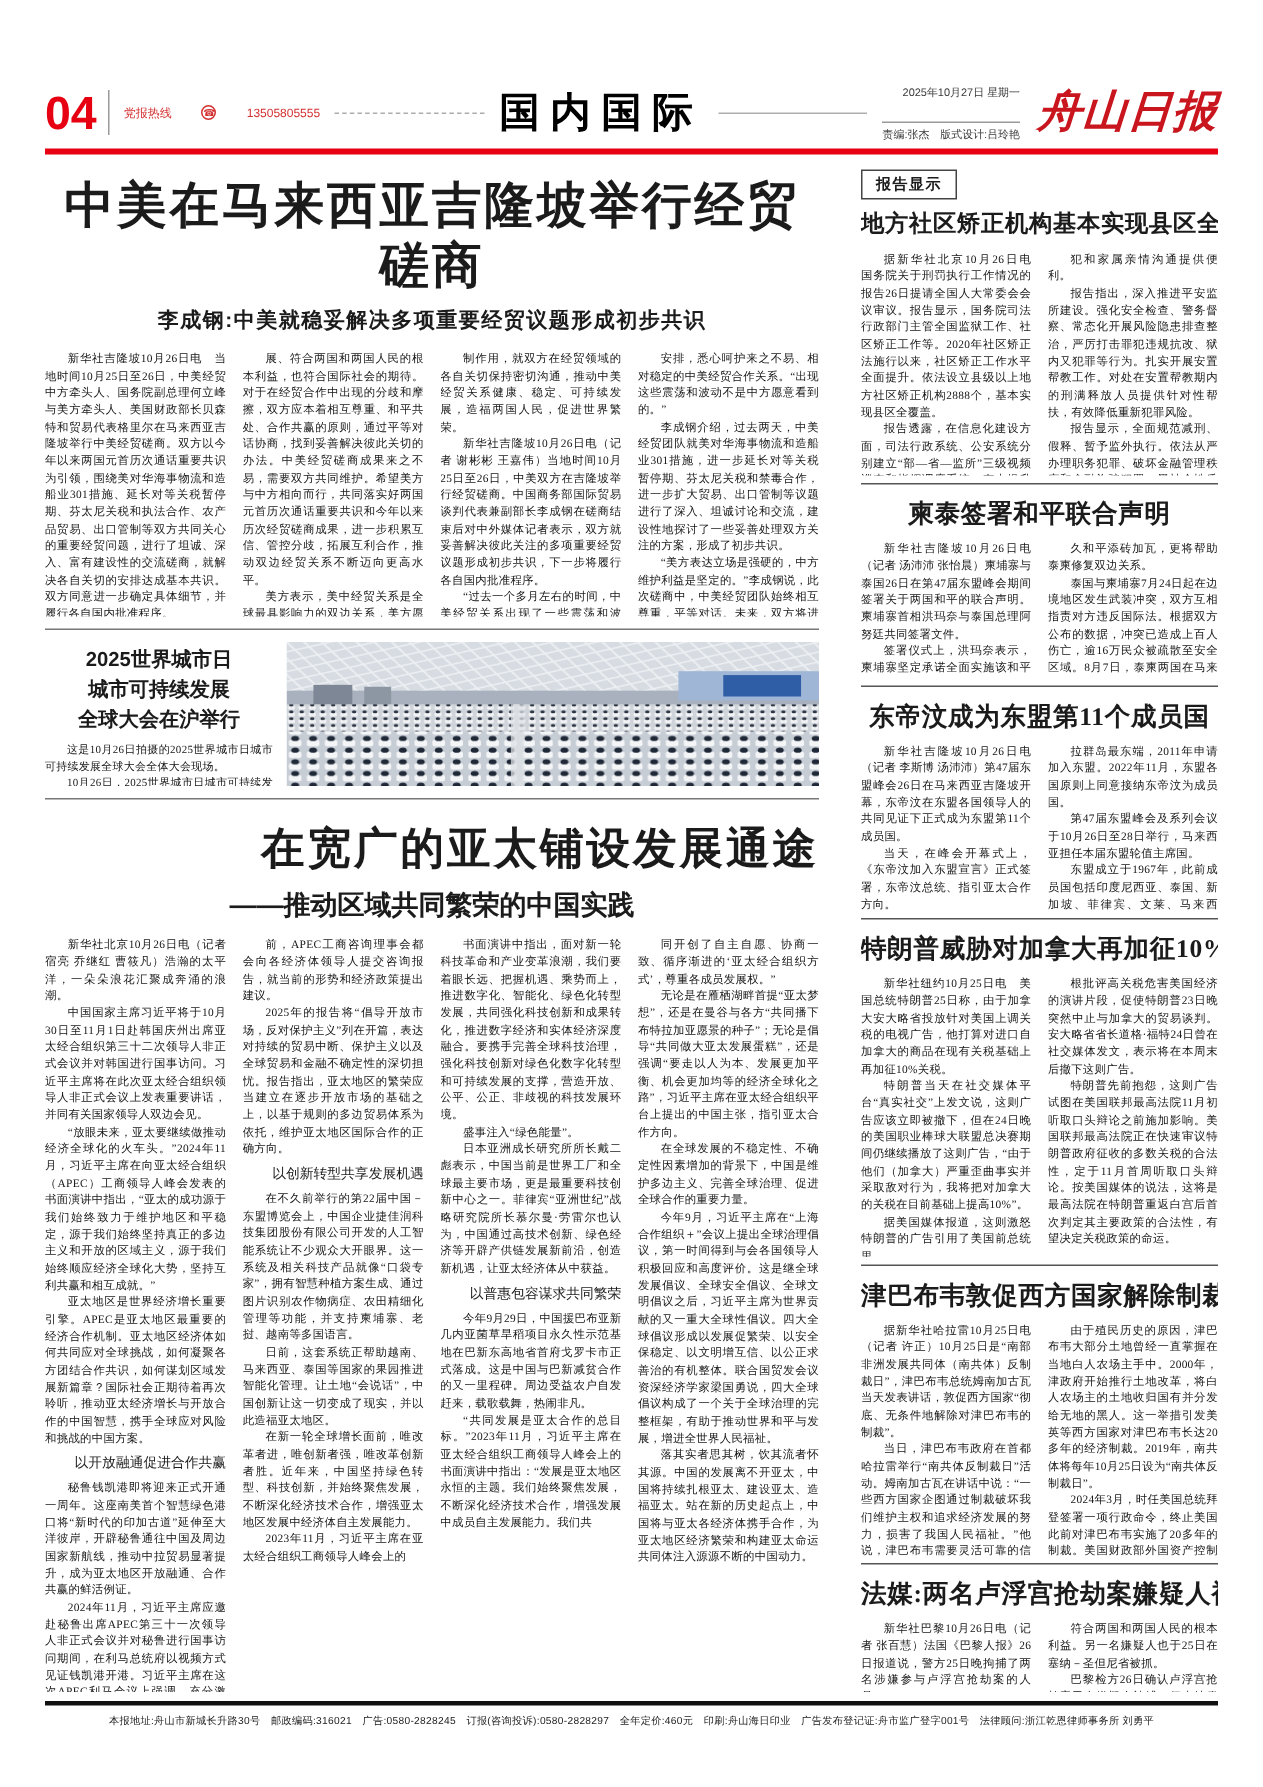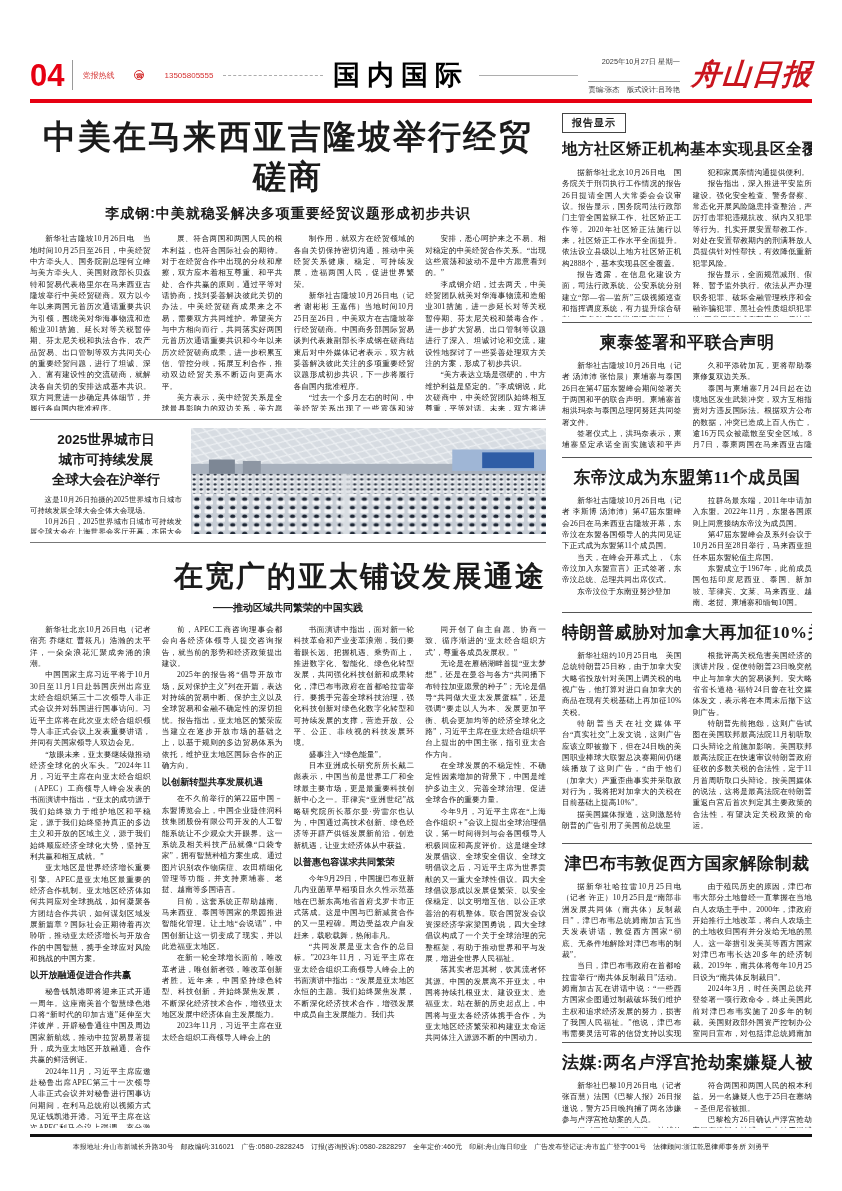--- a/index.html
+++ b/index.html
@@ -16,47 +16,47 @@
   .phone-ic{display:inline-block;width:10px;height:10px;border:1px solid #d43030;border-radius:50%;font-size:6.5px;line-height:9px;text-align:center;color:#d43030}
   .hline{flex:1;border-top:1px dashed #adadad;margin:0 10px}
   .hline.solid{border-top-style:solid}
   .section-title{font-family:"Liberation Sans","DejaVu Sans",sans-serif;font-weight:900;font-size:27px;letter-spacing:7px;color:#000;white-space:nowrap}
   .dateblock{text-align:right;font-family:"Liberation Sans",sans-serif;font-size:7.3px;color:#3a3a3a;white-space:nowrap;line-height:11px}
   .dateblock .dline{border-bottom:1px solid #9a9a9a;padding-bottom:14px;margin-bottom:2px}
   .paper-logo{font-family:"Liberation Serif",serif;font-style:italic;font-weight:900;font-size:29px;color:#c9151e;letter-spacing:1px;margin-left:12px;transform:skewX(-4deg);white-space:nowrap}
   .red-rule{height:4px;background:#e60012;margin-top:3px}
 
   
-  .content{display:flex;gap:16px;margin-top:9px;height:1016px;overflow:hidden}
+  .content{display:flex;gap:28px;margin-top:9px;height:1016px;overflow:hidden}
   .left-zone{width:516px;display:flex;flex-direction:column;overflow:hidden}
   .right-zone{flex:1;display:flex;flex-direction:column;overflow:hidden}
 
   
   .cols{display:flex;gap:11px;overflow:hidden;text-align:justify}
   .col{flex:1 1 0;overflow:hidden}
   .col-p{font-size:7.6px;line-height:11.35px;text-indent:2em;letter-spacing:.2px;color:#161616}
-  .col-subhead{font-family:"Liberation Sans",sans-serif;font-weight:700;font-size:9.2px;text-align:left;margin:5px 0 4px}
+  .col-subhead{font-family:"Liberation Sans",sans-serif;font-weight:400;font-size:9.2px;text-align:right;margin:5px 0 4px}
 
   
   .lead-headline{font-family:"Liberation Sans","DejaVu Sans",sans-serif;font-weight:900;font-size:33px;text-align:center;letter-spacing:2px;margin-top:5px;line-height:1.2}
   .lead-subhead{font-family:"Liberation Sans",sans-serif;font-weight:700;font-size:14px;text-align:center;margin:9px 0 10px;letter-spacing:1px}
   .lead-cols{height:178px}
   .thin-rule{border-top:1px solid #777;margin:8px 0}
 
   
   .photo-row{display:flex;gap:9px;height:148px;overflow:hidden}
   .photo-caption{width:152px;display:flex;flex-direction:column;overflow:hidden}
   .photo-title{font-family:"Liberation Sans",sans-serif;font-weight:800;font-size:13.5px;line-height:20px;text-align:center;margin:2px 0 5px}
   .photo-caption p{font-size:7.3px;line-height:10.7px;text-indent:2em;text-align:justify}
   .photo-frame{flex:1;position:relative;overflow:hidden}
   .photo-frame svg{position:absolute;inset:0;width:100%;height:100%}
 
   
   .feature-headline{font-family:"Liberation Sans","DejaVu Sans",sans-serif;font-weight:900;font-size:29px;text-align:right;letter-spacing:2px;margin-top:8px;line-height:1.2}
-  .feature-subhead{font-family:"Liberation Sans",sans-serif;font-weight:700;font-size:10px;text-align:center;margin:7px 0 9px}
+  .feature-subhead{font-family:"Liberation Sans",sans-serif;font-weight:700;font-size:18px;text-align:center;margin:7px 0 9px}
   .feature-cols{height:504px}
 
   
   .report-kicker{display:inline-block;border:1px solid #444;font-family:"Liberation Sans",sans-serif;font-weight:700;font-size:10px;padding:2px 9px;margin:1px 0 4px;letter-spacing:1px}
   .report-headline{font-family:"Liberation Sans",sans-serif;font-weight:900;font-size:15.5px;text-align:center;margin:2px 0 7px;letter-spacing:.5px;white-space:nowrap}
   .report-cols{height:150px}
   .art-rule{border-top:1px solid #555;margin:5px 0}
   .r-head{font-family:Liberation Serif, serif;font-weight:900;font-size:17px;text-align:center;margin:3px 0 6px;letter-spacing:.5px;white-space:nowrap}
   .c1{height:92px}.c2{height:112px}.c3{height:188px}.c4{height:156px}.c5{height:100px}
 
@@ -182,21 +182,21 @@
             <div class="col">
                 <p class="col-p">前，APEC工商咨询理事会都会向各经济体领导人提交咨询报告，就当前的形势和经济政策提出建议。</p>
                 <p class="col-p">2025年的报告将“倡导开放市场，反对保护主义”列在开篇，表达对持续的贸易中断、保护主义以及全球贸易和金融不确定性的深切担忧。报告指出，亚太地区的繁荣应当建立在逐步开放市场的基础之上，以基于规则的多边贸易体系为依托，维护亚太地区国际合作的正确方向。</p>
                 <h4 class="col-subhead">以创新转型共享发展机遇</h4>
                 <p class="col-p">在不久前举行的第22届中国－东盟博览会上，中国企业捷佳润科技集团股份有限公司开发的人工智能系统让不少观众大开眼界。这一系统及相关科技产品就像“口袋专家”，拥有智慧种植方案生成、通过图片识别农作物病症、农田精细化管理等功能，并支持柬埔寨、老挝、越南等多国语言。</p>
                 <p class="col-p">日前，这套系统正帮助越南、马来西亚、泰国等国家的果园推进智能化管理。让土地“会说话”，中国创新让这一切变成了现实，并以此造福亚太地区。</p>
                 <p class="col-p">在新一轮全球增长面前，唯改革者进，唯创新者强，唯改革创新者胜。近年来，中国坚持绿色转型、科技创新，并始终聚焦发展，不断深化经济技术合作，增强亚太地区发展中经济体自主发展能力。</p>
                 <p class="col-p">2023年11月，习近平主席在亚太经合组织工商领导人峰会上的</p>
               </div>
             <div class="col">
-                <p class="col-p">书面演讲中指出，面对新一轮科技革命和产业变革浪潮，我们要着眼长远、把握机遇、乘势而上，推进数字化、智能化、绿色化转型发展，共同强化科技创新和成果转化，津巴布韦政府在首都哈拉雷举行。要携手完善全球科技治理，强化科技创新对绿色化数字化转型和可持续发展的支撑，营造开放、公平、公正、非歧视的科技发展环境。</p>
+                <p class="col-p">书面演讲中指出，面对新一轮科技革命和产业变革浪潮，我们要着眼长远、把握机遇、乘势而上，推进数字化、智能化、绿色化转型发展，共同强化科技创新和成果转化，推进数字经济和实体经济深度融合。要携手完善全球科技治理，强化科技创新对绿色化数字化转型和可持续发展的支撑，营造开放、公平、公正、非歧视的科技发展环境。</p>
                 <p class="col-p">盛事注入“绿色能量”。</p>
                 <p class="col-p">日本亚洲成长研究所所长戴二彪表示，中国当前是世界工厂和全球最主要市场，更是最重要科技创新中心之一。菲律宾“亚洲世纪”战略研究院所长慕尔曼·劳雷尔也认为，中国通过高技术创新、绿色经济等开辟产供链发展新前沿，创造新机遇，让亚太经济体从中获益。</p>
                 <h4 class="col-subhead">以普惠包容谋求共同繁荣</h4>
                 <p class="col-p">今年9月29日，中国援巴布亚新几内亚菌草旱稻项目永久性示范基地在巴新东高地省首府戈罗卡市正式落成。这是中国与巴新减贫合作的又一里程碑。周边受益农户自发赶来，载歌载舞，热闹非凡。</p>
                 <p class="col-p">“共同发展是亚太合作的总目标。”2023年11月，习近平主席在亚太经合组织工商领导人峰会上的书面演讲中指出：“发展是亚太地区永恒的主题。我们始终聚焦发展，不断深化经济技术合作，增强发展中成员自主发展能力。我们共</p>
               </div>
             <div class="col">
                 <p class="col-p">同开创了自主自愿、协商一致、循序渐进的‘亚太经合组织方式’，尊重各成员发展权。”</p>
                 <p class="col-p">无论是在雁栖湖畔首提“亚太梦想”，还是在曼谷与各方“共同播下布特拉加亚愿景的种子”；无论是倡导“共同做大亚太发展蛋糕”，还是强调“要走以人为本、发展更加平衡、机会更加均等的经济全球化之路”，习近平主席在亚太经合组织平台上提出的中国主张，指引亚太合作方向。</p>
                 <p class="col-p">在全球发展的不稳定性、不确定性因素增加的背景下，中国是维护多边主义、完善全球治理、促进全球合作的重要力量。</p>
@@ -242,21 +242,21 @@
           </div>
         </article>
 
         <div class="art-rule"></div>
 
         <article>
           <h3 class="r-head">东帝汶成为东盟第11个成员国</h3>
           <div class="cols c2">
             <div class="col">
                 <p class="col-p">新华社吉隆坡10月26日电（记者 李斯博 汤沛沛）第47届东盟峰会26日在马来西亚吉隆坡开幕，东帝汶在东盟各国领导人的共同见证下正式成为东盟第11个成员国。</p>
-                <p class="col-p">当天，在峰会开幕式上，《东帝汶加入东盟宣言》正式签署，东帝汶总统、总理共同出席仪式。</p>
+                <p class="col-p">当天，在峰会开幕式上，《东帝汶加入东盟宣言》正式签署，东帝汶总统、指引亚太合作方向。</p>
                 <p class="col-p">东帝汶位于东南亚努沙登加</p>
               </div>
             <div class="col">
                 <p class="col-p">拉群岛最东端，2011年申请加入东盟。2022年11月，东盟各国原则上同意接纳东帝汶为成员国。</p>
                 <p class="col-p">第47届东盟峰会及系列会议于10月26日至28日举行，马来西亚担任本届东盟轮值主席国。</p>
                 <p class="col-p">东盟成立于1967年，此前成员国包括印度尼西亚、泰国、新加坡、菲律宾、文莱、马来西亚、越南、老挝、柬埔寨和缅甸10国。</p>
               </div>
           </div>
         </article>
 

